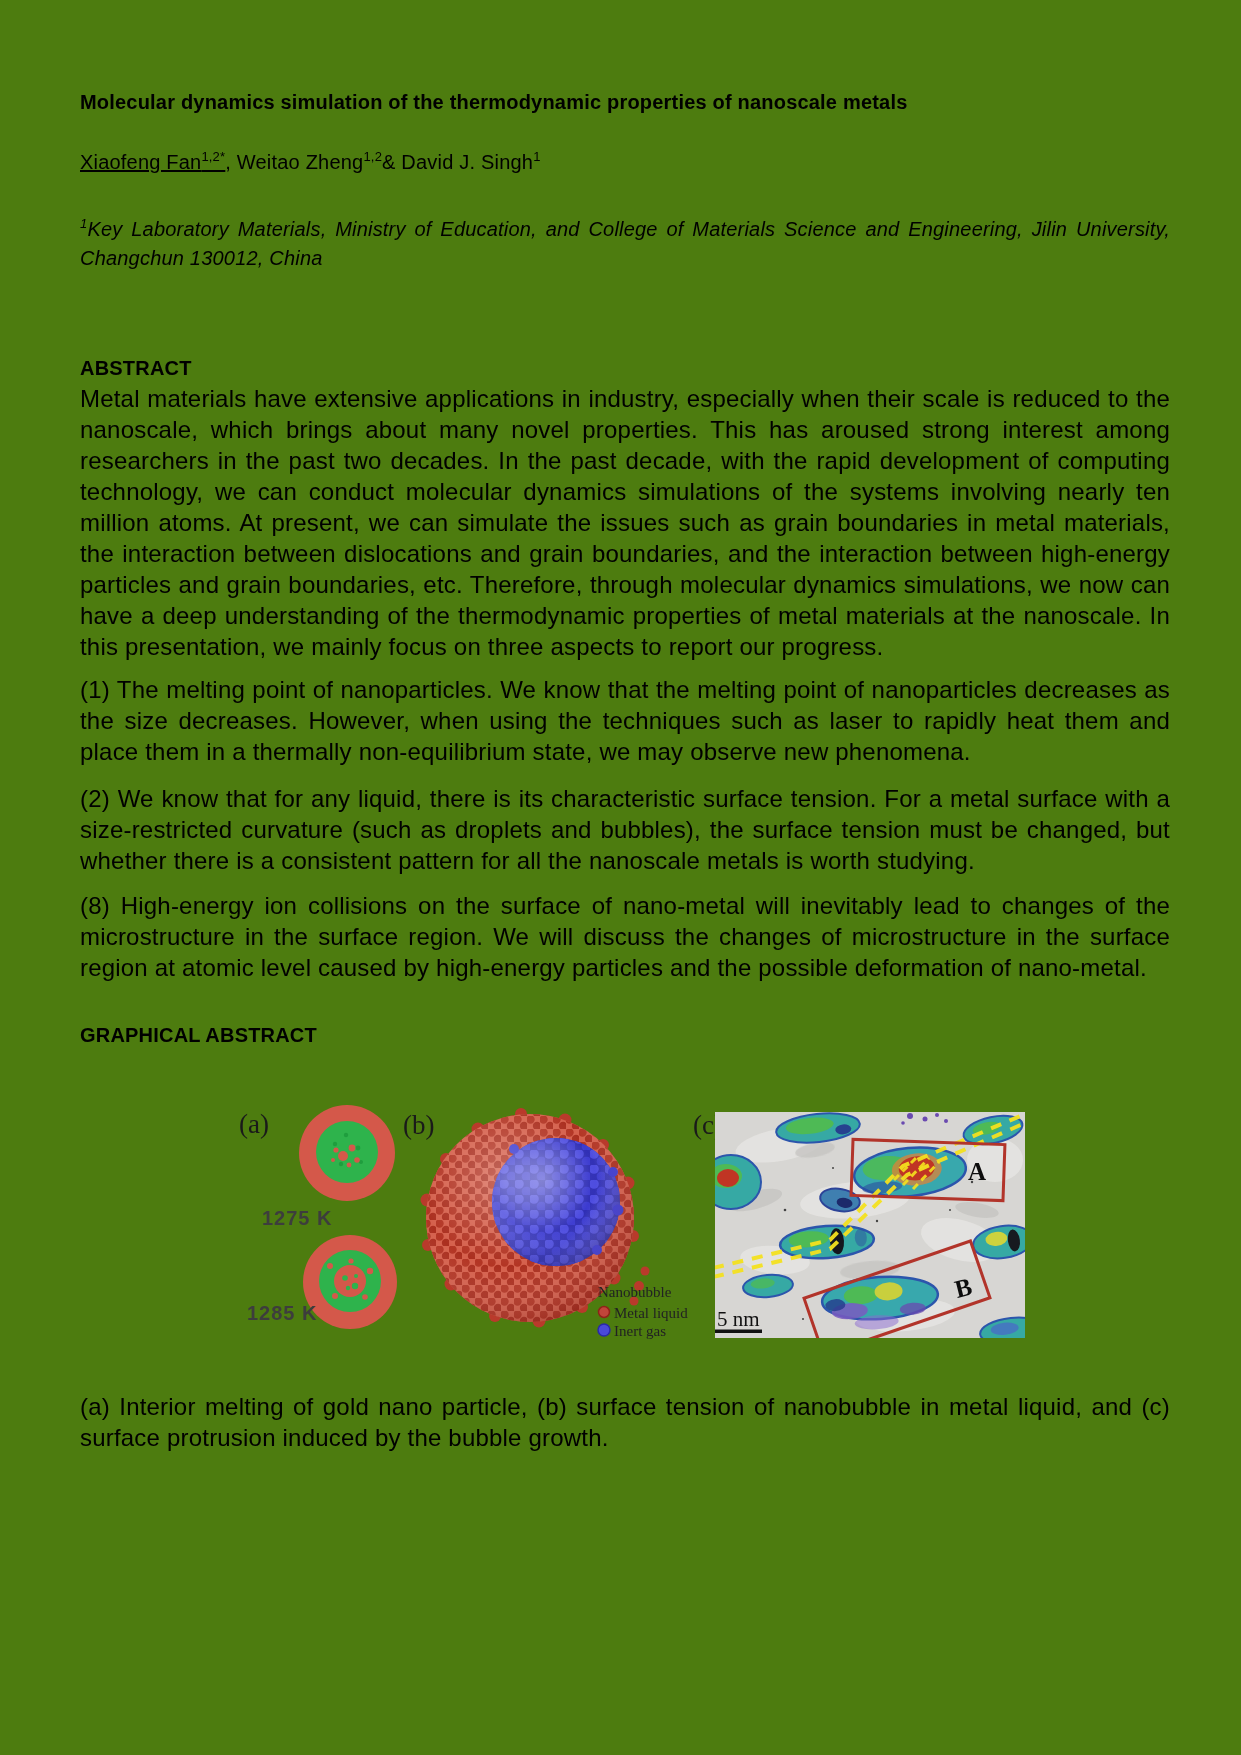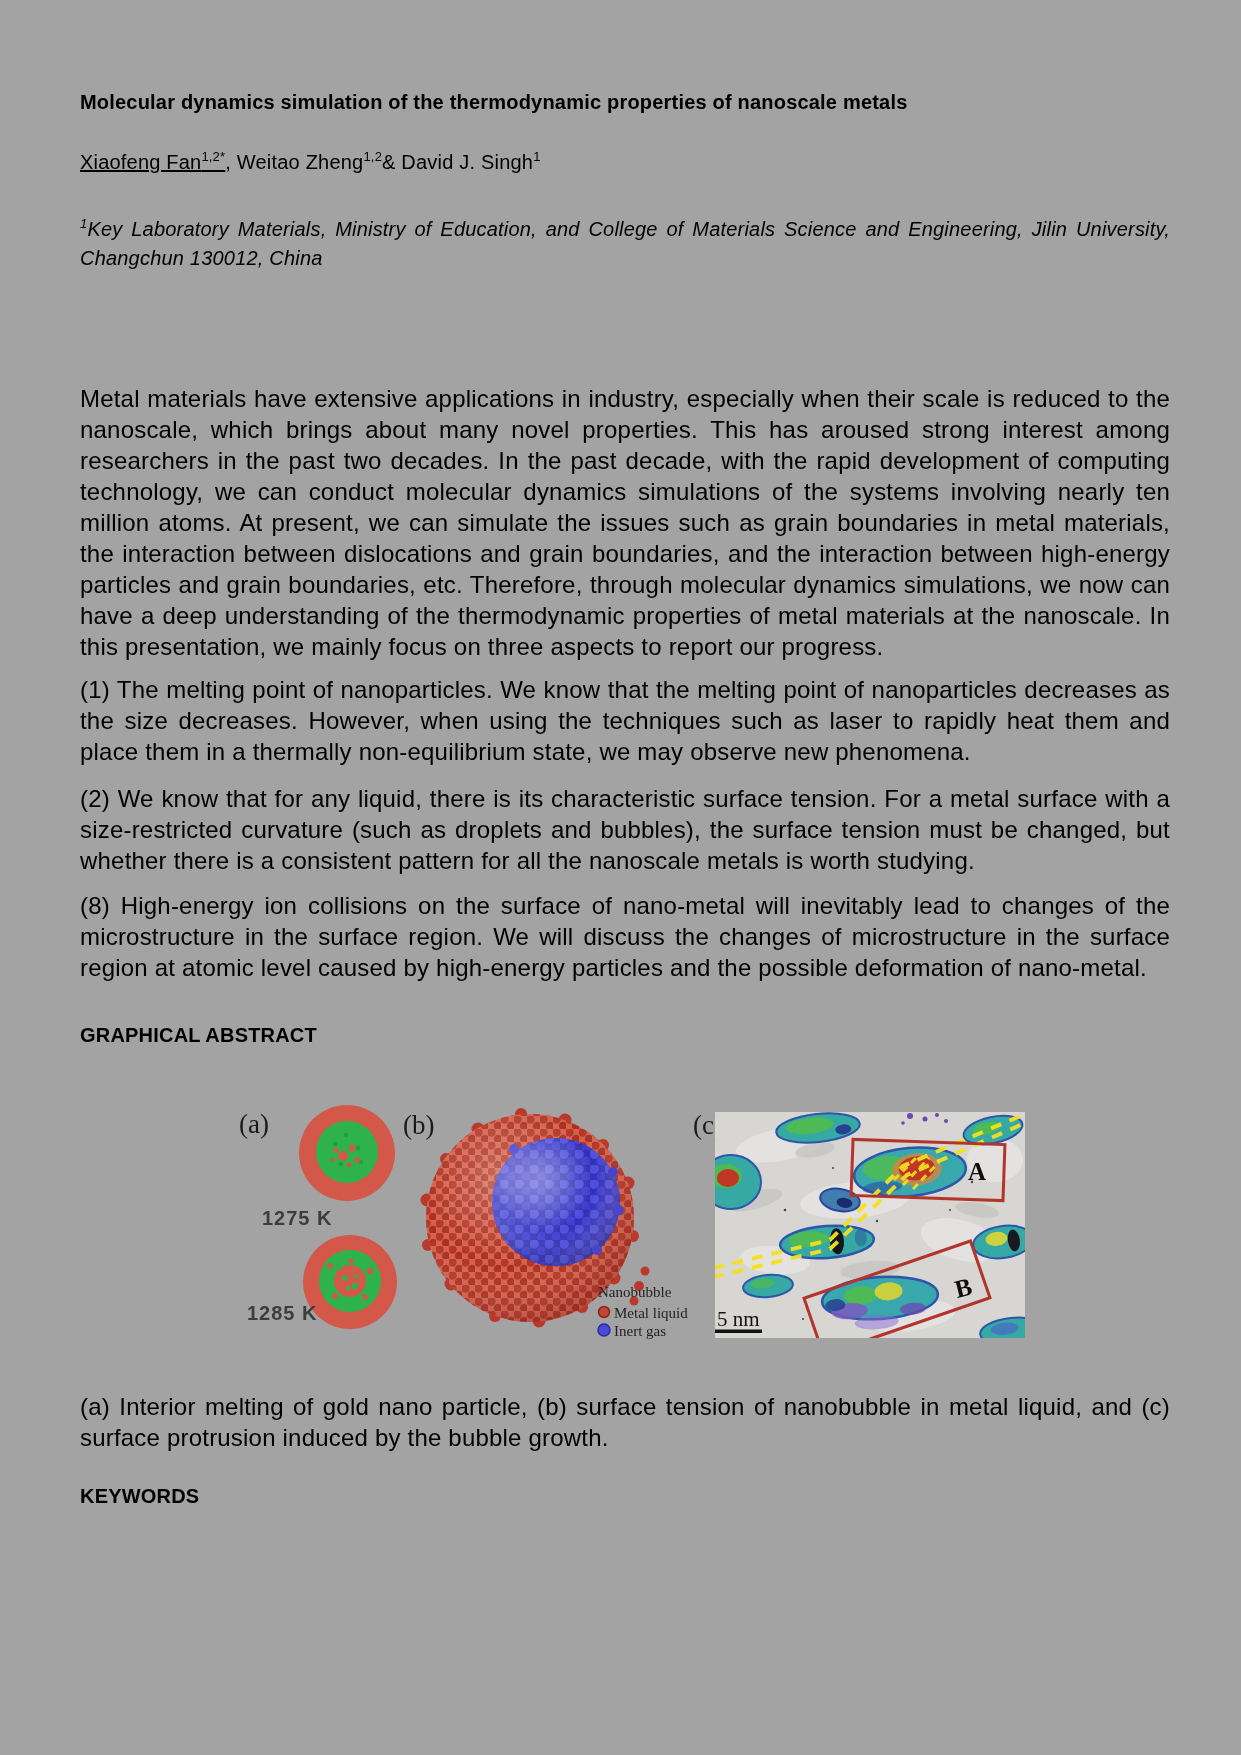--- a/index.html
+++ b/index.html
@@ -1,17 +1,17 @@
 <!DOCTYPE html>
 <html><head>
 <meta charset="utf-8">
 <style>
   html,body{margin:0;padding:0;background:#ffffff;}
   .page{
-    position:relative;width:1241px;height:1755px;background:#a3a3a3;
+    position:relative;width:1241px;height:1755px;background:#4d7c0f;
     font-family:"Liberation Sans", sans-serif;color:#000;overflow:hidden;
   }
   .blk{position:absolute;left:80px;width:1090px;}
   .title{font-size:20px;font-weight:bold;letter-spacing:.2px;}
   .authors{font-size:20px;letter-spacing:.2px;}
   .authors sup{font-size:13px;}
   .u{text-decoration:underline;text-align:center;}
   .affil{font-size:20px;font-style:italic;line-height:29px;text-align:justify;letter-spacing:.2px;}
   .affil sup{font-size:13px;}
   .h{font-size:20px;font-weight:bold;letter-spacing:.2px;}
@@ -25,20 +25,21 @@
 <div class="page">
 
   <div class="blk title" style="top:91px">Molecular dynamics simulation of the thermodynamic properties of nanoscale metals</div>
 
   <div class="blk authors" style="top:149px"><span class="u"><span>Xiaofeng Fan</span><sup>1,2*</sup></span><span>, </span><span>Weitao Zheng</span><sup>1,2</sup><span>&amp; </span><span>David J. Singh</span><sup>1</sup></div>
 
   <div class="blk" style="top:209px">
     <div class="affil"><sup>1</sup><span>Key Laboratory Materials, Ministry of Education, and College of Materials Science and Engineering, Jilin University, Changchun 130012, China</span></div>
   </div>
 
+  <div class="blk h" style="top:357px">ABSTRACT</div>
   <div class="blk par" style="top:383px">Metal materials have extensive applications in industry, especially when their scale is reduced to the nanoscale, which brings about many novel properties. This has aroused strong interest among researchers in the past two decades. In the past decade, with the rapid development of computing technology, we can conduct molecular dynamics simulations of the systems involving nearly ten million atoms. At present, we can simulate the issues such as grain boundaries in metal materials, the interaction between dislocations and grain boundaries, and the interaction between high-energy particles and grain boundaries, etc. Therefore, through molecular dynamics simulations, we now can have a deep understanding of the thermodynamic properties of metal materials at the nanoscale. In this presentation, we mainly focus on three aspects to report our progress.</div>
   <div class="blk par" style="top:674px">(1) The melting point of nanoparticles. We know that the melting point of nanoparticles decreases as the size decreases. However, when using the techniques such as laser to rapidly heat them and place them in a thermally non-equilibrium state, we may observe new phenomena.</div>
   <div class="blk par" style="top:783px">(2) We know that for any liquid, there is its characteristic surface tension. For a metal surface with a size-restricted curvature (such as droplets and bubbles), the surface tension must be changed, but whether there is a consistent pattern for all the nanoscale metals is worth studying.</div>
   <div class="blk par" style="top:890px">(8) High-energy ion collisions on the surface of nano-metal will inevitably lead to changes of the microstructure in the surface region. We will discuss the changes of microstructure in the surface region at atomic level caused by high-energy particles and the possible deformation of nano-metal.</div>
 
   <div class="blk h" style="top:1024px">GRAPHICAL ABSTRACT</div>
 
   <div class="figure">
     <svg width="812" height="252" viewBox="0 0 812 252" xmlns="http://www.w3.org/2000/svg">
       <defs>
@@ -262,15 +263,14 @@
         <text x="740" y="206" transform="rotate(-14 749 198)" font-family="Liberation Serif, serif" font-size="25" font-weight="bold" fill="#0d0d0d">B</text>
 
         <text x="502" y="236" font-family="Liberation Serif, serif" font-size="21" fill="#111">5 nm</text>
         <rect x="500" y="239.5" width="47" height="3.5" fill="#111"></rect>
       </g>
     </svg>
   </div>
 
   <div class="blk par" style="top:1391px">(a) Interior melting of gold nano particle, (b) surface tension of nanobubble in metal liquid, and (c) surface protrusion induced by the bubble growth.</div>
 
-  <div class="blk h" style="top:1485px">KEYWORDS</div>
 
 </div>
 
 </body></html>

